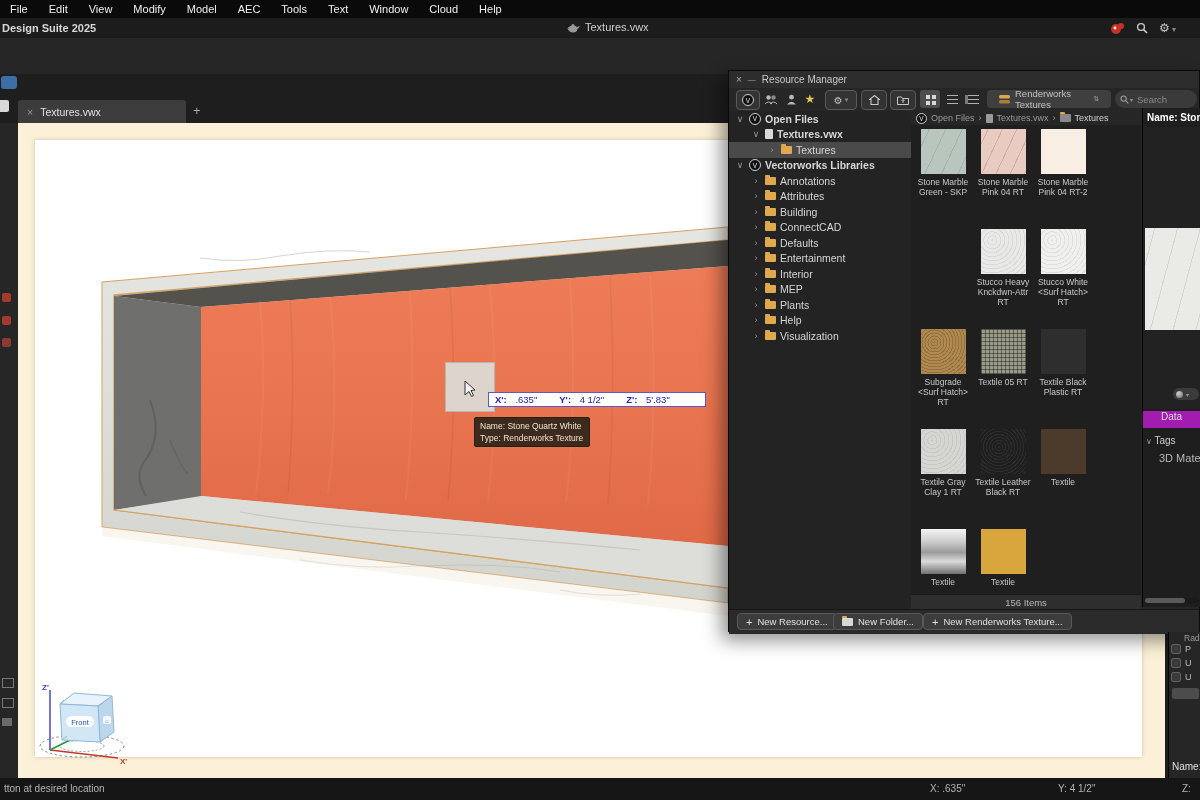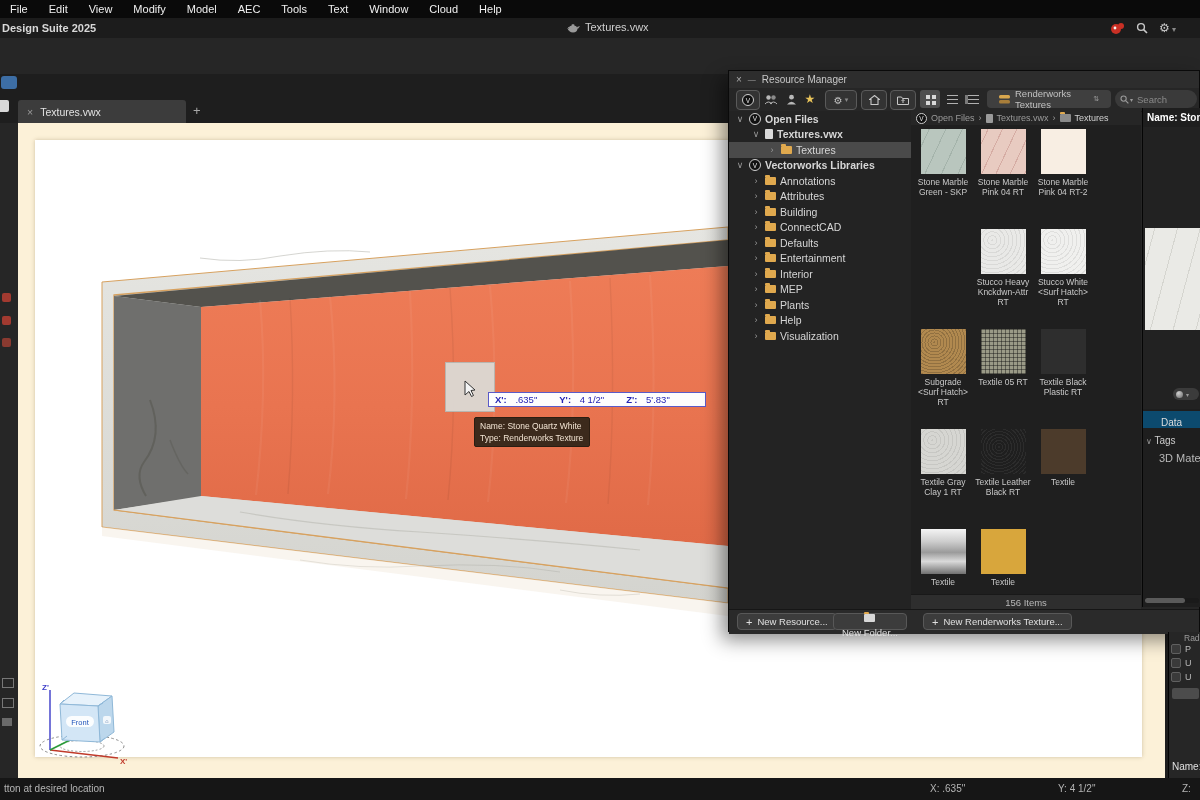--- a/index.html
+++ b/index.html
@@ -592,42 +592,42 @@
 
     <div class="itemsbar">
         <span>156 Items</span>
       </div>
 
     <div class="rm-bottom">
       <div class="rbtn" style="left:8px;">
         <span style="font-size:11px;">+</span>
           <span>New Resource...</span>
       </div>
-      <div class="rbtn" style="left:104px;flex-direction:column;">
+      <div class="rbtn" style="left:104px;">
         <span class="folder-ic" style="background:#d8d8d8;"></span>
         <span>New Folder...</span>
       </div>
       <div class="rbtn" style="left:194px;">
         <span style="font-size:11px;">+</span>
           <span>New Renderworks Texture...</span>
       </div>
     </div>
   </div>
 
   <div class="abs panelA">
     <b class="abs nowrap" style="left:4px;top:4px;font-size:10px;color:#fff;">Name: Stone Q</b>
     <div class="abs" style="left:0;top:19px;width:58px;height:282px;background:#222;">
       <div class="abs" style="left:2px;top:101px;width:56px;height:102px;background:#eaeae6;
            background-image:repeating-linear-gradient(105deg,transparent 0 9px,rgba(150,150,140,.25) 9px 10px,transparent 10px 22px);"></div>
       <div class="abs" style="left:30px;top:261px;width:26px;height:12px;background:#3b3b3b;border-radius:6px;display:flex;align-items:center;gap:3px;padding-left:3px;box-sizing:border-box;">
         <span style="width:7px;height:7px;border-radius:50%;background:radial-gradient(circle at 35% 30%,#cfcfcf,#6a6a6a);"></span>
         <span style="font-size:6px;color:#999;">▾</span>
       </div>
     </div>
-    <div class="abs" style="left:0;top:303px;width:58px;height:17px;background:#0c4a6e;display:flex;align-items:flex-end;">
+    <div class="abs" style="left:0;top:303px;width:58px;height:17px;background:#a21caf;display:flex;align-items:flex-start;">
       <span style="margin-left:18px;font-size:10px;color:#ddd;">Data</span>
     </div>
     <div class="abs nowrap" style="left:3px;top:327px;font-size:10px;color:#ccc;">
       <span style="font-size:8px;color:#999;">∨</span> <span>Tags</span>
     </div>
     <div class="abs nowrap" style="left:16px;top:344px;font-size:11px;color:#b8b8b8;">3D Mater</div>
     <div class="abs" style="left:2px;top:490px;width:54px;height:5px;background:#1a1a1a;border-radius:3px;">
       <div style="width:40px;height:5px;background:#5a5a5a;border-radius:3px;"></div>
     </div>
   </div>

